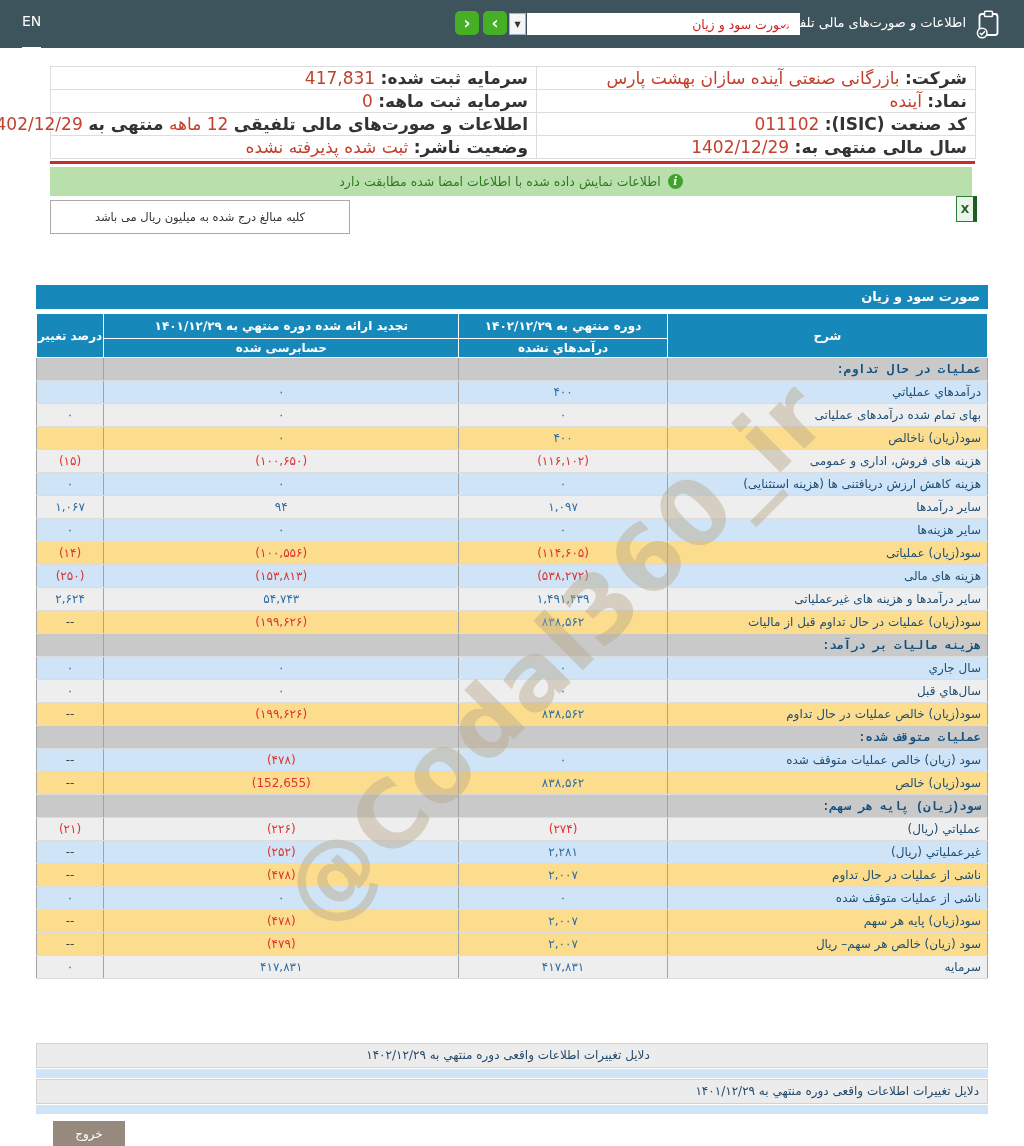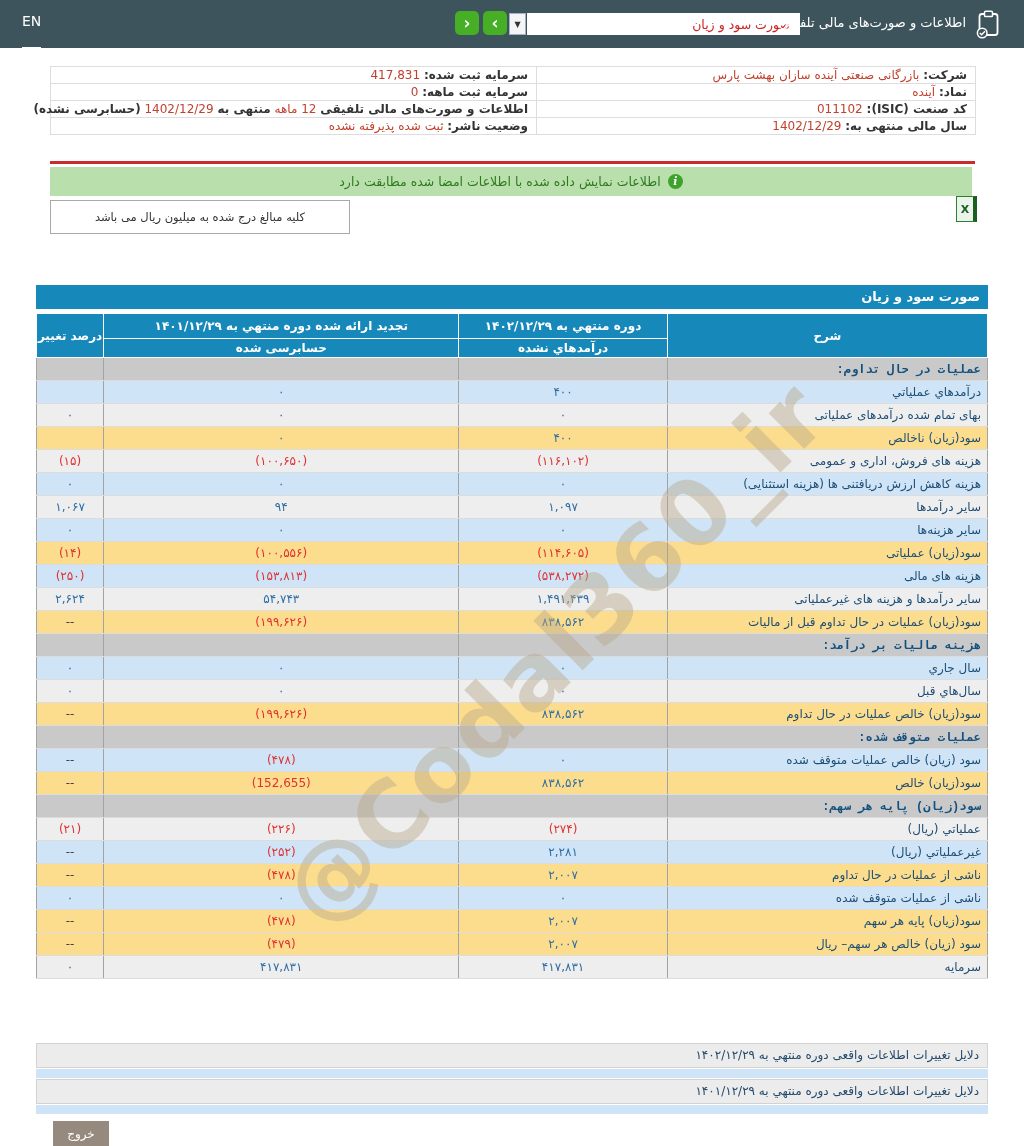--- a/index.html
+++ b/index.html
@@ -13,21 +13,21 @@
   .clipboard { position:absolute; right:22px; top:10px; }
   .sel-box { position:absolute; left:527px; top:13px; width:273px; height:22px; background:#fff; display:flex; align-items:center; justify-content:flex-start; padding-right:10px; cursor:pointer; }
   .sel-box span { color:#cc2222; font-size:12.5px; }
   .sel-arrow { position:absolute; left:509px; top:13px; width:17px; height:22px; background:#f5f5f5; border:1px solid #9db4c4; color:#333; font-size:8px; display:flex; align-items:center; justify-content:center; cursor:pointer; }
   .nav-btn { position:absolute; top:11px; width:24px; height:24px; background:#46af25; border-radius:5px; color:#fff; font-size:17px; font-weight:bold; display:flex; align-items:center; justify-content:center; cursor:pointer; line-height:1; }
   .nav-prev { left:455px; }
   .nav-next { left:483px; }
 
   
   .company { position:absolute; left:50px; top:66px; width:925px; border-collapse:collapse; table-layout:fixed; background:#fff; }
-  .company td { border:1px solid #ddd; height:16px; font-size:12px; padding:1px 8px 1px 4px; vertical-align:middle; white-space:nowrap; }
+  .company td { border:1px solid #ddd; height:16px; font-size:17px; padding:1px 8px 1px 4px; vertical-align:middle; white-space:nowrap; }
   .company .lbl { color:#333; font-weight:bold; }
   .company .val { color:#c3402c; }
   .company .ltr { direction:ltr; unicode-bidi:embed; }
   .red-rule { position:absolute; left:50px; top:161px; width:925px; height:3px; background:#cc2b2b; }
 
   
   .banner { position:absolute; left:50px; top:167px; width:922px; height:29px; background:#b9e0ac; display:flex; align-items:center; justify-content:center; gap:7px; }
   .banner .txt { color:#2f7a1f; font-size:12.5px; }
   .info-ic { width:15px; height:15px; border-radius:50%; background:#3fa22b; color:#fff; font-size:11px; font-weight:bold; font-style:italic; font-family:"DejaVu Serif", serif; display:flex; align-items:center; justify-content:center; }
 
@@ -52,24 +52,24 @@
   .stmt td.c-num, .stmt td.c-num2, .stmt td.c-pct { direction:ltr; text-align:center; color:#2e6da4; }
   .stmt td.neg { color:#e03131; }
   .stmt td.dash { color:#444; }
   .stmt tr.sec td { background:#c9c9c9; color:#12517f; font-weight:bold;font-family:Liberation Mono, monospace; }
   .stmt tr.bg-blue td { background:#cfe4f6; }
   .stmt tr.bg-gray td { background:#eeeeee; }
   .stmt tr.bg-yellow td { background:#fcdd8e; }
 
   
   .f-bar { position:absolute; left:36px; width:952px; height:25px; background:#ececec; border:1px solid #d2d2d2; color:#24496b; font-size:12px; line-height:23px; padding-right:8px; }
-  .f-bar1 { top:1043px; } .f-bar2 { top:1079px; }
+  .f-bar1 { top:1043px;text-align:center; } .f-bar2 { top:1079px; }
   .f-thin { position:absolute; left:36px; width:952px; height:9px; background:#cfe4f6; }
   .f-thin1 { top:1069px; } .f-thin2 { top:1105px; }
-  .exit-btn { position:absolute; left:53px; top:1121px; width:56px; height:25px; background:#96897e; color:#fff; font-size:12px; border:none; cursor:pointer; }
+  .exit-btn { position:absolute; left:53px; top:1121px; width:72px; height:25px; background:#96897e; color:#fff; font-size:12px; border:none; cursor:pointer; }
 </style>
 </head>
 <body>
 
 <div class="page">
 
   <header class="topbar">
     <a class="en-link">EN</a>
     <div class="nav-btn nav-prev">
         <span>‹</span>

